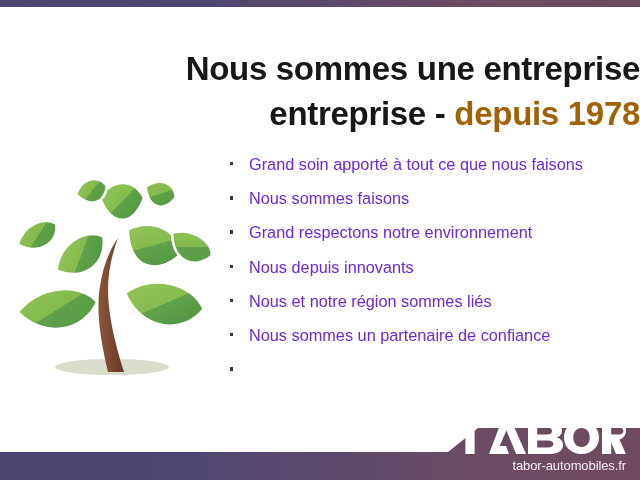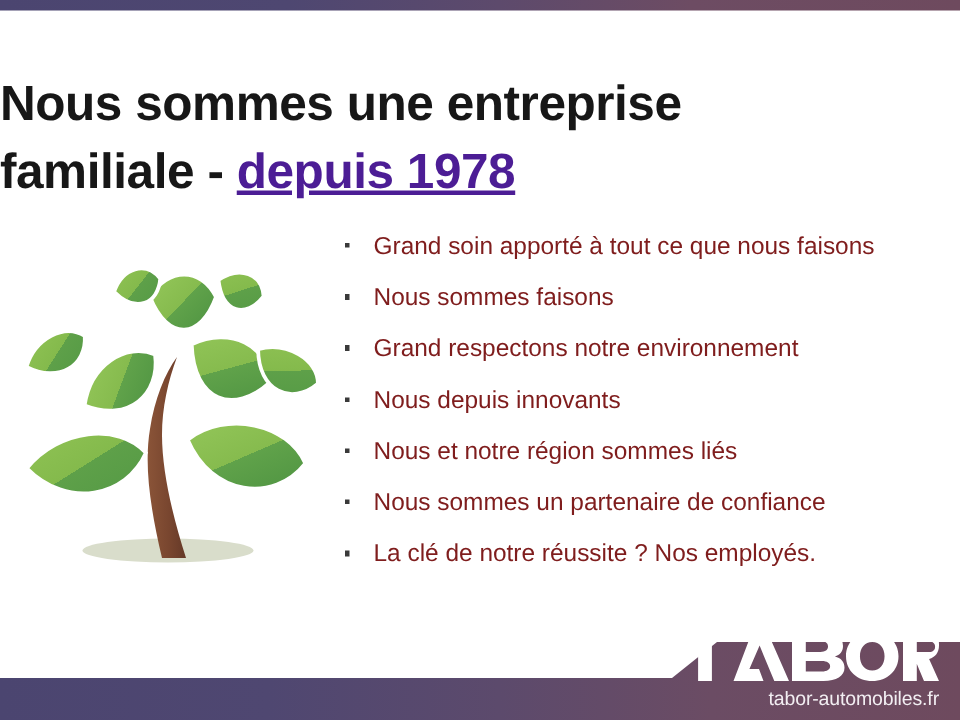--- a/index.html
+++ b/index.html
@@ -33,34 +33,33 @@
     height: 7px;
     background: linear-gradient(90deg, #4b4570 0%, #4e4771 30%, #5d4a6c 52%, #6d4c63 72%, #6e4a5e 100%);
   }
 
   
   .heading {
     position: absolute;
     top: 26px;
     left: 0;
     width: 640px;
-    text-align: left;
+    text-align: right;
     line-height: 1.30;
     font-size: 33px;
     font-weight: bold;
     color: #171717;
     letter-spacing: -0.3px;
   }
   .heading .line2 {
     display: block;
     margin-top: 2px;
   }
   .heading .accent {
-    color: #4c1d95;
-    text-decoration: underline;
+    color: #a16207;
   }
   .heading .sep {
     color: #171717;
   }
 
   
   .tree-wrap {
     position: absolute;
     left: 8px;
     top: 148px;
@@ -81,21 +80,21 @@
     width: 404px;
     margin: 0;
     padding: 0;
     list-style: none;
   }
   .bullets li {
     position: relative;
     height: 34.2px;
     padding-left: 21px;
     font-size: 16.3px;
-    color: #7f1d1d;
+    color: #6d28d9;
     line-height: 28px;
     white-space: nowrap;
   }
   .bullets li .dot {
     position: absolute;
     left: 2px;
     top: 12px;
     width: 3.4px;
     height: 3.4px;
     background: #3a3a3a;
@@ -143,21 +142,21 @@
 </head>
 <body>
 
 <div class="slide">
 
   <div class="top-bar"></div>
 
   <h1 class="heading">
     <span class="line1">Nous sommes une entreprise</span>
     <span class="line2">
-      <span>familiale</span>
+      <span>entreprise</span>
       <span class="sep">-</span>
       <span class="accent">depuis 1978</span>
     </span>
   </h1>
 
   <div class="tree-wrap">
     <svg viewBox="0 0 212 250" xmlns="http://www.w3.org/2000/svg">
       <defs>
         <linearGradient id="lgA" x1="0" y1="0" x2="1" y2="1">
           <stop offset="0%" stop-color="#8fc254"></stop>
@@ -223,21 +222,20 @@
     <li>
       <span class="dot"></span>
       <span>Nous et notre région sommes liés</span>
     </li>
     <li>
       <span class="dot"></span>
       <span>Nous sommes un partenaire de confiance</span>
     </li>
     <li>
       <span class="dot"></span>
-      <span>La clé de notre réussite ? Nos employés.</span>
     </li>
   </ul>
 
   <div class="footer">
     <svg viewBox="0 0 640 80" xmlns="http://www.w3.org/2000/svg" preserveAspectRatio="none">
       <defs>
         <linearGradient id="footG" x1="0" y1="0" x2="1" y2="0">
           <stop offset="0%" stop-color="#4b4570"></stop>
           <stop offset="28%" stop-color="#4f4771"></stop>
           <stop offset="52%" stop-color="#5c4a6c"></stop>

